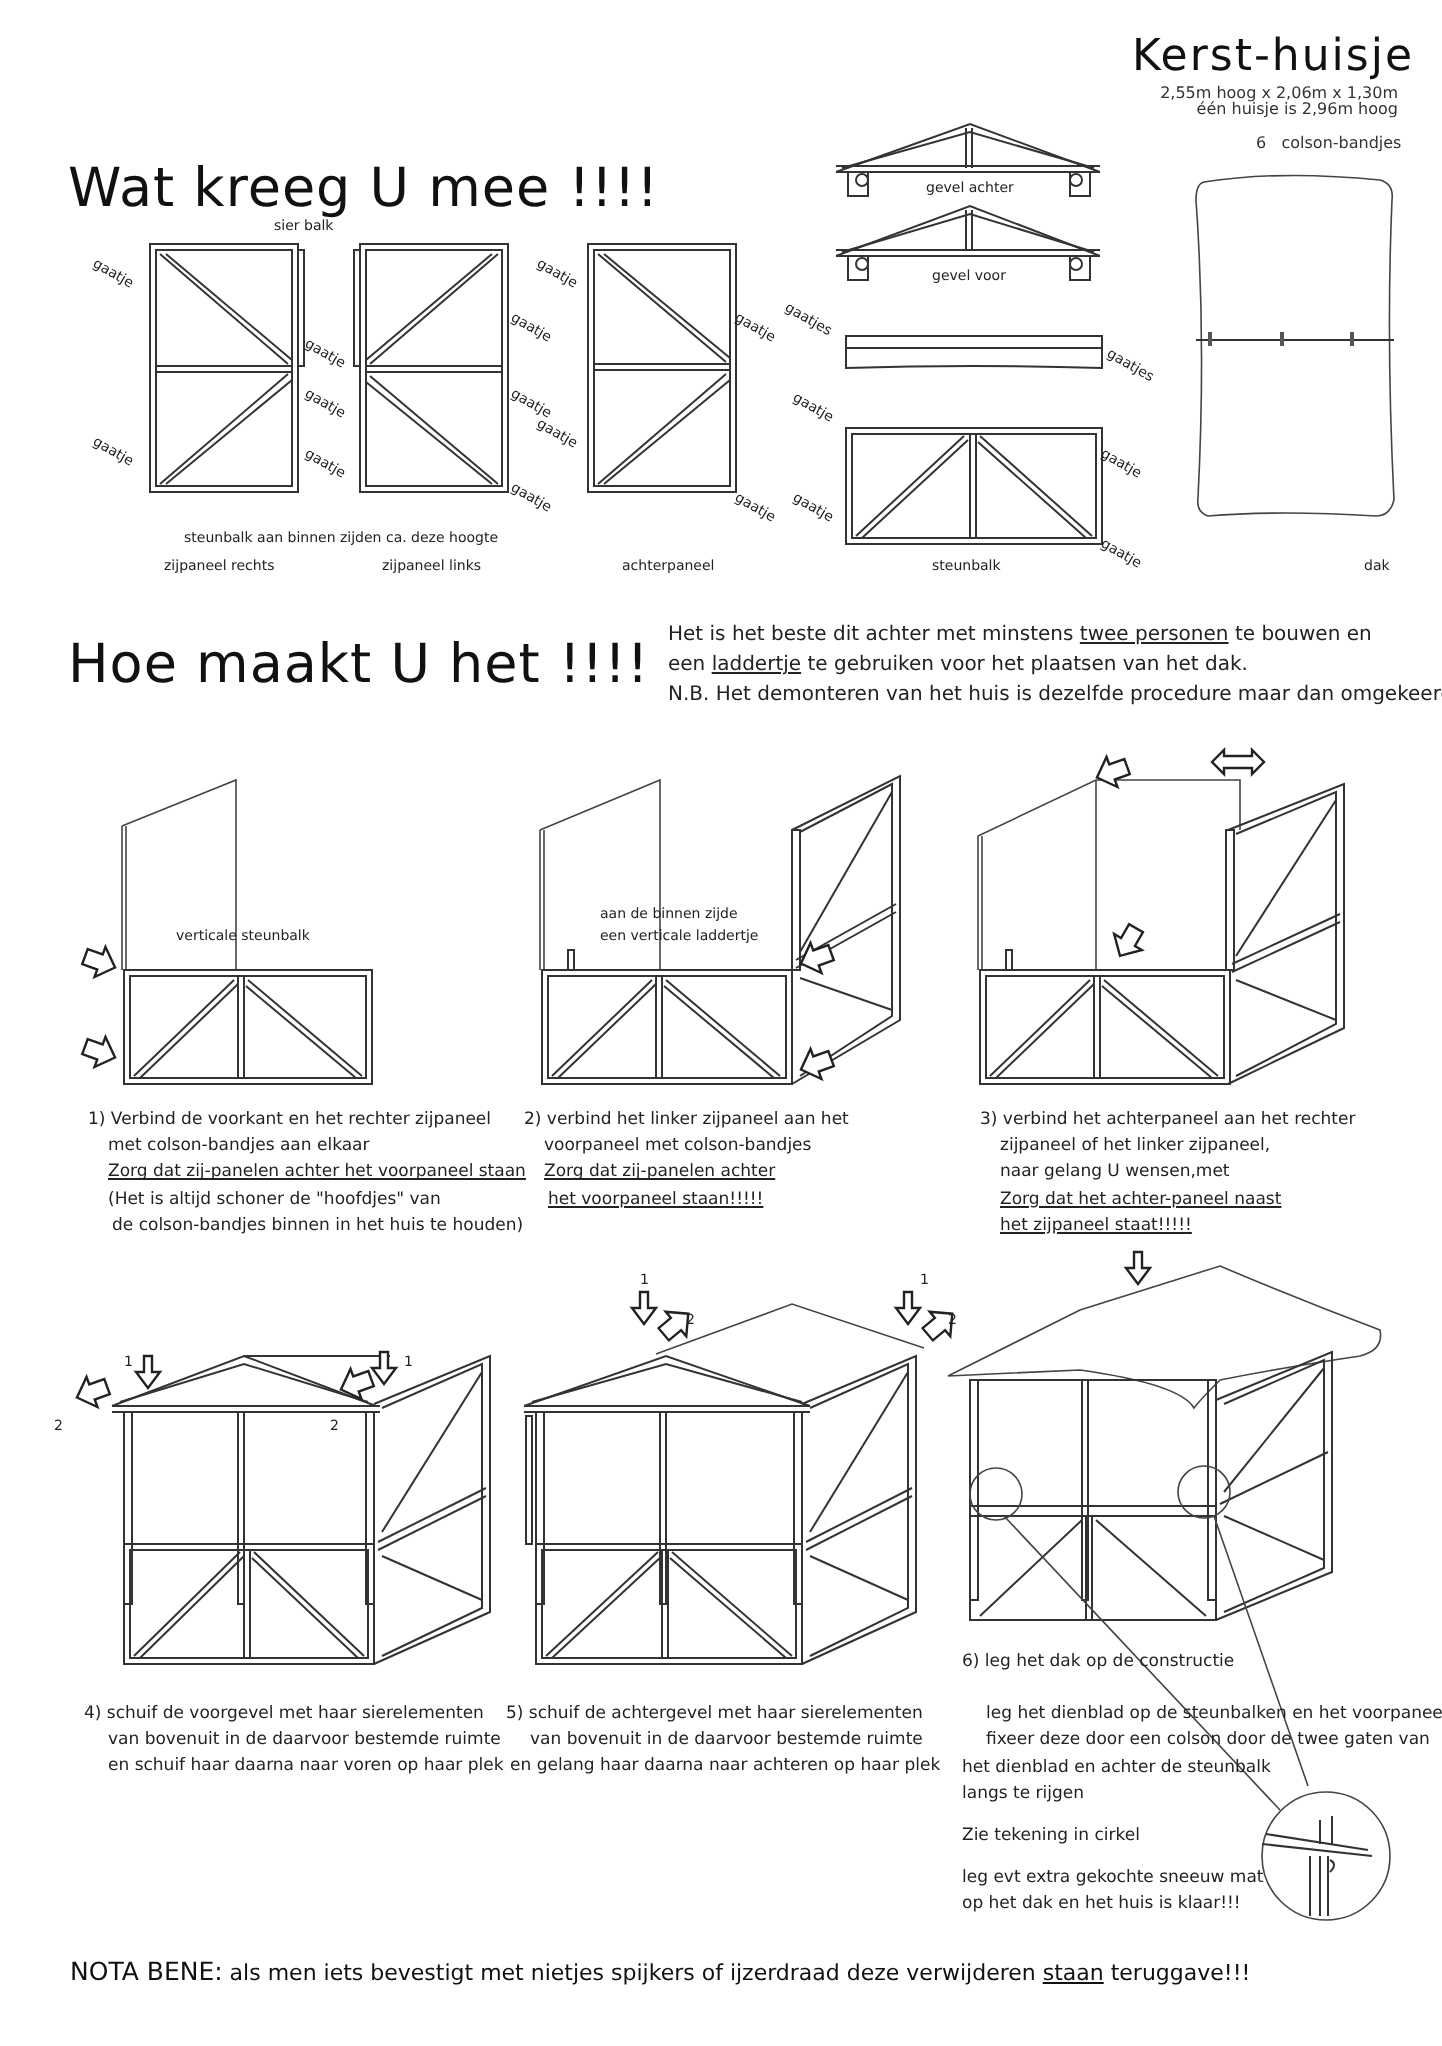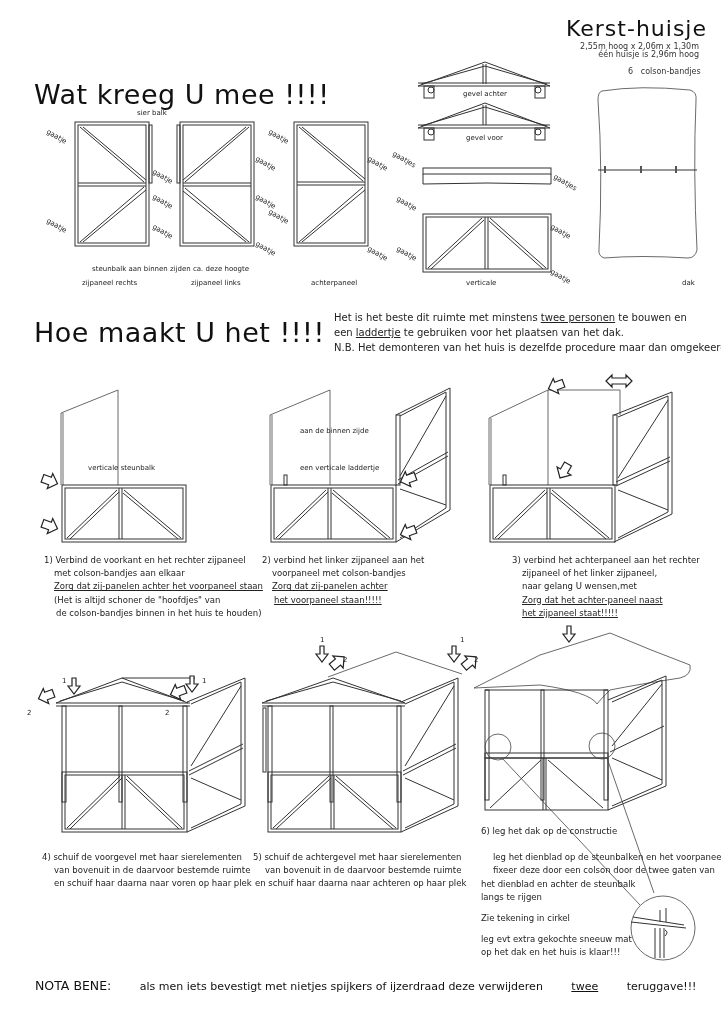--- a/index.html
+++ b/index.html
@@ -6,21 +6,21 @@
     body { width:721px; height:1023px; position:relative; overflow:hidden; font-family:"DejaVu Sans", sans-serif; color:#1a1a1a; }
     .abs { position:absolute; }
     .h1 { font-size:27px; letter-spacing:0.5px; color:#111; white-space:nowrap; }
     .brand { font-size:22px; letter-spacing:1px; color:#111; white-space:nowrap; }
     .small { font-size:8px; color:#333; white-space:nowrap; line-height:9px; text-align:left; }
     .label { font-size:7px; color:#222; white-space:nowrap; }
     .intro { font-size:10px; line-height:15px; color:#222; white-space:nowrap; }
     .step { font-size:8.5px; line-height:13.2px; color:#222; white-space:nowrap; }
     .u { text-decoration:underline; }
     .nota { font-size:12.5px; color:#111; white-space:nowrap; }
-    .nota .rest { font-size:11px;margin-left:25px; }
+    .nota .rest { font-size:11px; }
     svg { position:absolute; left:0; top:0; }
     .g { fill:none; stroke:#333; stroke-width:1; }
     .g2 { fill:none; stroke:#444; stroke-width:0.8; }
     .gaat { font-size:7px; fill:#222; font-family:"DejaVu Sans", sans-serif; }
     .arrow { fill:#fff; stroke:#222; stroke-width:1.2; }
   </style>
 </head>
 <body>
 
 <div class="abs brand" style="right:14px; top:16px;">Kerst-huisje</div>
@@ -298,32 +298,32 @@
   </g>
 </svg>
 
 <div class="abs label" style="left:137px; top:109px;text-align:right;">sier balk</div>
 <div class="abs label" style="left:92px; top:265px;">steunbalk aan binnen zijden ca. deze hoogte</div>
 <div class="abs label" style="left:82px; top:279px;">zijpaneel rechts</div>
 <div class="abs label" style="left:191px; top:279px;">zijpaneel links</div>
 <div class="abs label" style="left:311px; top:279px;">achterpaneel</div>
 <div class="abs label" style="left:463px; top:90px;">gevel achter</div>
 <div class="abs label" style="left:466px; top:134px;">gevel voor</div>
-<div class="abs label" style="left:466px; top:279px;">verticale</div>
+<div class="abs label" style="left:466px; top:279px;">steunbalk</div>
 <div class="abs label" style="left:638px; top:279px;padding-left:44px;">dak</div>
 
 <div class="abs h1" style="left:34px; top:317px;">Hoe maakt U het !!!!</div>
 <div class="abs intro" style="left:334px; top:310px;">
-  <div><span>Het is het beste dit ruimte met minstens </span><span class="u">twee personen</span><span> te bouwen en</span></div>
+  <div><span>Het is het beste dit achter met minstens </span><span class="u">twee personen</span><span> te bouwen en</span></div>
   <div><span>een </span><span class="u">laddertje</span><span> te gebruiken voor het plaatsen van het dak.</span></div>
   <div>N.B. Het demonteren van het huis is dezelfde procedure maar dan omgekeerd</div>
 </div>
 
 <div class="abs label" style="left:88px; top:464px;">verticale  steunbalk</div>
-<div class="abs label" style="left:300px; top:427px;">aan de binnen zijde</div>
+<div class="abs label" style="left:300px; top:453px;">aan de binnen zijde</div>
 <div class="abs label" style="left:300px; top:464px;">een verticale  laddertje</div>
 
 <div class="abs label" style="left:62px; top:677px;">1</div>
 <div class="abs label" style="left:27px; top:709px;">2</div>
 <div class="abs label" style="left:202px; top:677px;">1</div>
 <div class="abs label" style="left:165px; top:709px;">2</div>
 <div class="abs label" style="left:320px; top:636px;">1</div>
 <div class="abs label" style="left:343px; top:656px;">2</div>
 <div class="abs label" style="left:460px; top:636px;">1</div>
 <div class="abs label" style="left:474px; top:656px;">2</div>
@@ -334,46 +334,46 @@
   <div style="padding-left:10px" class="u">    Zorg dat zij-panelen achter het voorpaneel staan</div>
   <div style="padding-left:10px">    (Het is altijd schoner de "hoofdjes" van</div>
   <div style="padding-left:12px">     de colson-bandjes binnen in het huis te houden)</div>
 </div>
 <div class="abs step" style="left:262px; top:554px;">
   <div>2) verbind het linker zijpaneel aan het</div>
   <div style="padding-left:10px">    voorpaneel met colson-bandjes</div>
   <div style="padding-left:10px" class="u">    Zorg dat zij-panelen achter</div>
   <div style="padding-left:12px" class="u">     het voorpaneel staan!!!!!</div>
 </div>
-<div class="abs step" style="left:512px; top:554px;">
+<div class="abs step" style="left:490px; top:554px;">
   <div>3) verbind het achterpaneel aan het  rechter</div>
   <div style="padding-left:10px">    zijpaneel of het linker zijpaneel,</div>
   <div style="padding-left:10px">    naar gelang U wensen,met</div>
   <div style="padding-left:10px" class="u">    Zorg dat het achter-paneel naast</div>
   <div style="padding-left:10px" class="u">    het zijpaneel staat!!!!!</div>
 </div>
 <div class="abs step" style="left:42px; top:851px;">
   <div>4) schuif de voorgevel met haar sierelementen</div>
   <div style="padding-left:12px">    van bovenuit in de daarvoor bestemde ruimte</div>
   <div style="padding-left:12px">    en schuif haar daarna naar voren op haar plek</div>
 </div>
 <div class="abs step" style="left:253px; top:851px;">
   <div>5) schuif de achtergevel met haar sierelementen</div>
   <div style="padding-left:12px">    van bovenuit in de daarvoor bestemde ruimte</div>
-  <div style="padding-left:2px">   en schuif haar daarna naar achteren op haar plek</div>
+  <div style="padding-left:2px">   en gelang haar daarna naar achteren op haar plek</div>
 </div>
 <div class="abs step" style="left:481px; top:825px;">
   <div>6) leg het dak op de constructie</div>
   <div style="height:13px"></div>
   <div style="padding-left:12px">    leg het dienblad op de steunbalken en het voorpaneel</div>
   <div style="padding-left:12px">    fixeer deze door een colson door de twee gaten van</div>
   <div>het dienblad en achter de steunbalk</div>
   <div>langs te rijgen</div>
   <div style="height:8px"></div>
   <div>Zie tekening in cirkel</div>
   <div style="height:8px"></div>
   <div>leg evt extra gekochte sneeuw mat</div>
   <div>op het dak en het huis is klaar!!!</div>
 </div>
 
 <div class="abs nota" style="left:35px; top:978px;">
-  <span>NOTA BENE:</span><span class="rest"> als men iets bevestigt met nietjes spijkers of ijzerdraad deze verwijderen </span><span class="rest u">twee</span><span class="rest"> teruggave!!!</span>
+  <span>NOTA BENE:</span><span class="rest"> als men iets bevestigt met nietjes spijkers of ijzerdraad deze verwijderen </span><span class="rest u">staan</span><span class="rest"> teruggave!!!</span>
 </div>
 
 </body></html>

